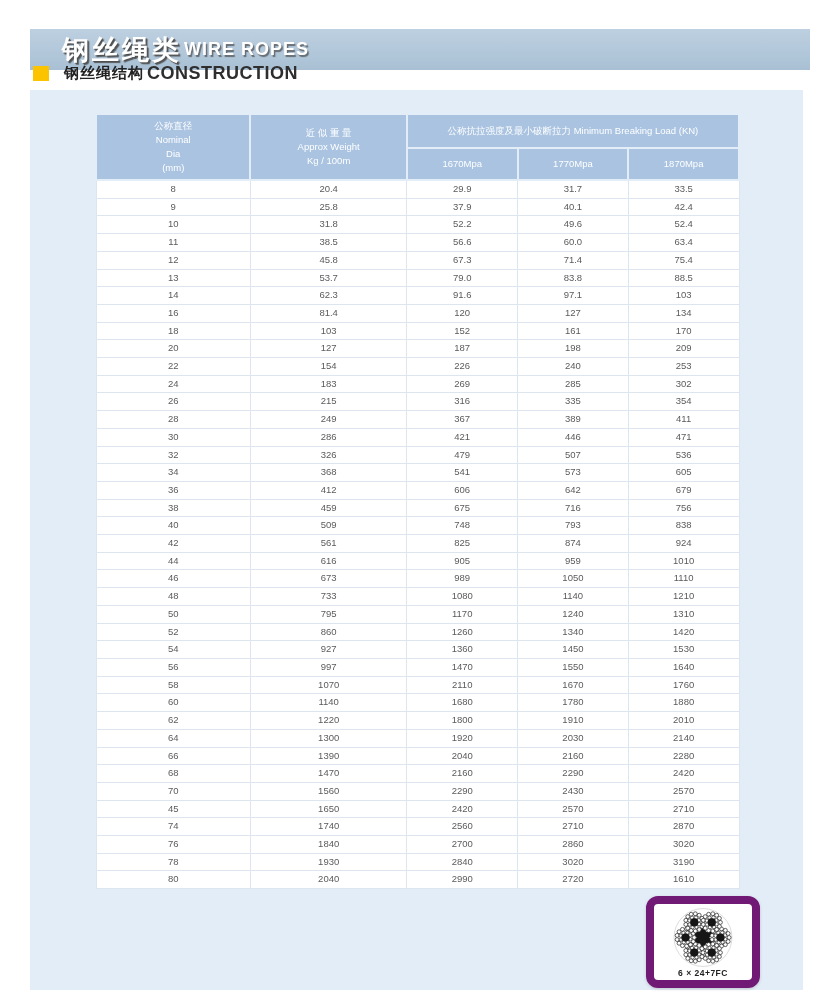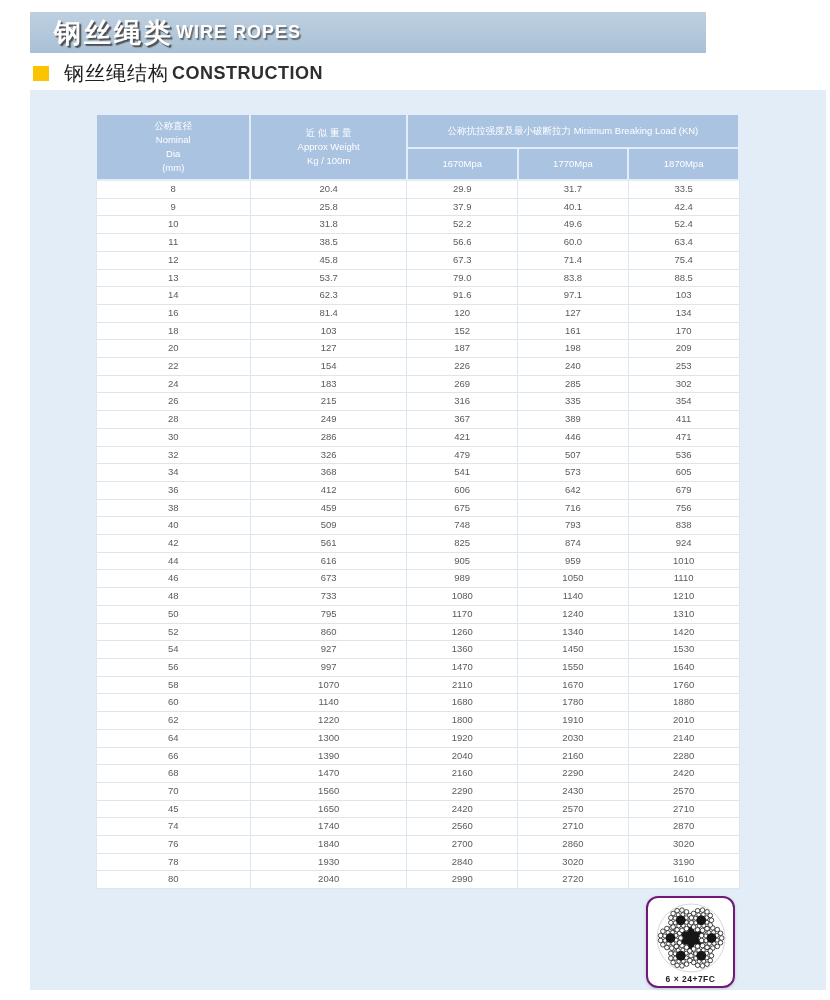--- a/index.html
+++ b/index.html
@@ -4,44 +4,43 @@
 <style>
   html,body{margin:0;padding:0;}
   body{
     width:830px;height:1000px;position:relative;
     background:#ffffff;
     font-family:"Liberation Sans", sans-serif;
     overflow:hidden;
   }
   
   .band{
-    position:absolute;left:30px;top:12px;width:676px;height:41px;
+    position:absolute;left:30px;top:29px;width:780px;height:41px;
     background:linear-gradient(#bdd0e1,#a9c0d4);
-    display:flex;align-items:center;padding-left:24px;box-sizing:border-box;
+    display:flex;align-items:center;padding-left:32px;box-sizing:border-box;
   }
   .title-cn{
     font-size:27px;font-weight:bold;color:#ffffff;letter-spacing:3px;
     text-shadow:2px 2px 1px rgba(70,70,70,.85), 1px 1px 0 rgba(70,70,70,.6);
   }
   .title-en{
     font-size:18px;font-weight:bold;color:#ffffff;margin-left:2px;letter-spacing:1px;
     text-shadow:1.5px 1.5px 1px rgba(70,70,70,.7);
   }
   
   .section{
     position:absolute;left:33px;top:62px;height:22px;display:flex;align-items:center;
   }
   .bullet{width:16px;height:15px;background:#fcc400;margin-right:15px;}
-  .section-cn{font-size:20px;font-weight:normal;color:#222222;letter-spacing:1px;}
+  .section-cn{font-size:15px;font-weight:bold;color:#222222;letter-spacing:1px;}
   .section-en{font-size:18px;font-weight:bold;color:#2e2e2e;margin-left:3px;letter-spacing:.5px;text-align:right;}
   
   .panel{
     position:absolute;left:30px;top:90px;width:773px;height:900px;
     background:#e3edf8;
-    padding-left:23px;
   }
   
   table.spec{
     position:absolute;left:65px;top:23px;width:645px;
     border-collapse:collapse;table-layout:fixed;
   }
   table.spec col.c1{width:24%;}
   table.spec col.c2{width:24.3%;}
   table.spec col.c3,table.spec col.c4,table.spec col.c5{width:17.2%;}
   table.spec th{
@@ -56,22 +55,22 @@
     background:#ffffff;color:#5b5b5b;font-size:9.5px;text-align:center;
     border:1px solid #dde5ef;height:16.7px;padding:0;line-height:16.7px;
   }
   
   .usage{
     position:absolute;left:66px;top:822px;
     font-size:11px;color:#4f5560;letter-spacing:1px;
   }
   
   .diagram-box{
-    position:absolute;left:616px;top:806px;width:89px;height:92px;
-    background:#ffffff;border:2px solid #701a75;border-radius:12px;
+    position:absolute;left:616px;top:806px;width:114px;height:92px;
+    background:#ffffff;border:8px solid #701a75;border-radius:12px;
     box-shadow:0 1px 3px rgba(120,120,120,.35);
     display:flex;flex-direction:column;align-items:center;justify-content:flex-end;
     box-sizing:border-box;padding-bottom:2px;
   }
   .diagram-box svg{display:block;margin:2px auto 0 auto;}
   .rope-label{font-size:8.5px;font-weight:bold;color:#222;letter-spacing:.5px;margin-top:-1px;}
 </style>
 </head>
 <body>
 

